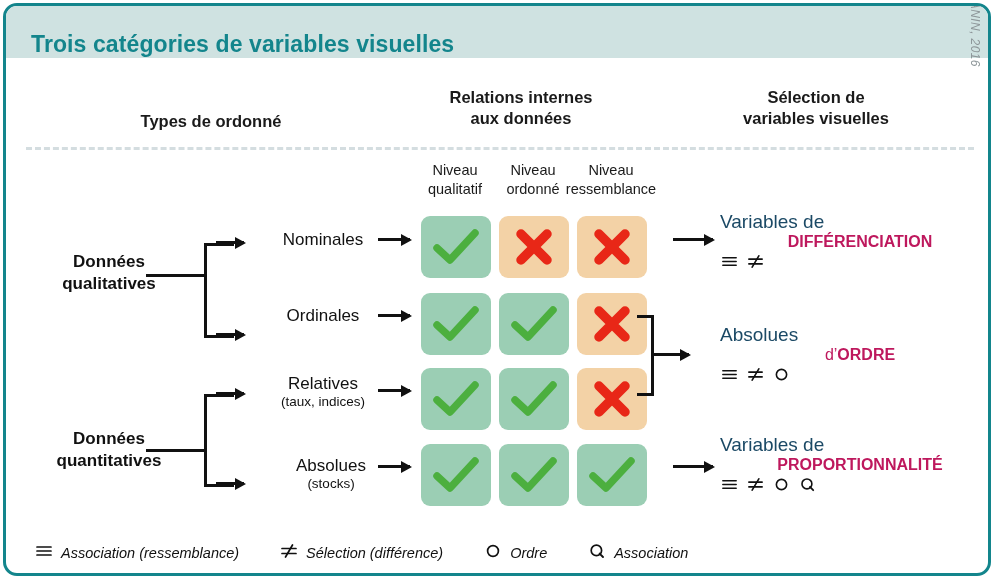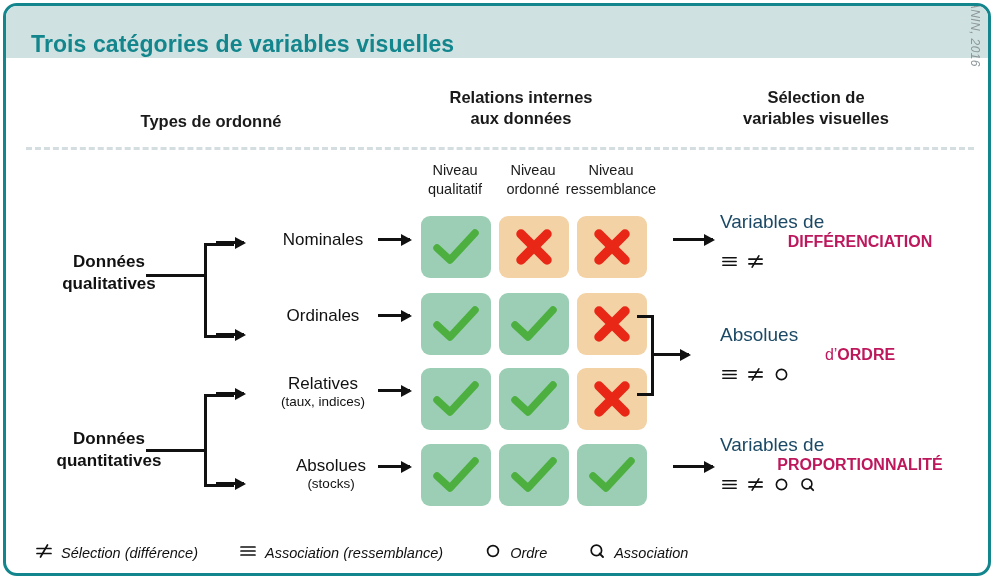--- a/index.html
+++ b/index.html
@@ -319,42 +319,42 @@
             </svg></span>
           <span class="sym"><svg width="19" height="19" viewBox="0 0 20 20">
               <circle cx="9.4" cy="9.4" r="5.2" fill="none" stroke="#111" stroke-width="1.7"></circle>
               <line x1="12.6" y1="12.6" x2="16" y2="16" stroke="#111" stroke-width="1.9" stroke-linecap="round"></line>
             </svg></span>
         </div>
       </div>
     </div>
 
   <div id="legend">
+      <div class="item">
+        <span class="sym"><svg width="20" height="20" viewBox="0 0 20 20">
+            <g stroke="#111" stroke-width="1.7" stroke-linecap="round">
+              <line x1="3" y1="6" x2="17" y2="6"></line>
+              <line x1="3" y1="10" x2="17" y2="10"></line>
+              <line x1="3" y1="14" x2="17" y2="14"></line>
+            </g>
+          </svg></span>
+        <span class="txt">Association (ressemblance)</span>
+      </div>
       <div class="item">
         <span class="sym"><svg width="20" height="20" viewBox="0 0 20 20">
             <g stroke="#111" stroke-width="1.7" stroke-linecap="round">
               <line x1="3" y1="7.5" x2="17" y2="7.5"></line>
               <line x1="3" y1="12.5" x2="17" y2="12.5"></line>
               <line x1="13.5" y1="4" x2="6.5" y2="16"></line>
             </g>
           </svg></span>
         <span class="txt">Sélection (différence)</span>
       </div>
       <div class="item">
         <span class="sym"><svg width="20" height="20" viewBox="0 0 20 20">
-            <g stroke="#111" stroke-width="1.7" stroke-linecap="round">
-              <line x1="3" y1="6" x2="17" y2="6"></line>
-              <line x1="3" y1="10" x2="17" y2="10"></line>
-              <line x1="3" y1="14" x2="17" y2="14"></line>
-            </g>
-          </svg></span>
-        <span class="txt">Association (ressemblance)</span>
-      </div>
-      <div class="item">
-        <span class="sym"><svg width="20" height="20" viewBox="0 0 20 20">
             <circle cx="10" cy="10" r="5.4" fill="none" stroke="#111" stroke-width="1.7"></circle>
           </svg></span>
         <span class="txt">Ordre</span>
       </div>
       <div class="item">
         <span class="sym"><svg width="20" height="20" viewBox="0 0 20 20">
             <circle cx="9.4" cy="9.4" r="5.2" fill="none" stroke="#111" stroke-width="1.7"></circle>
             <line x1="12.6" y1="12.6" x2="16" y2="16" stroke="#111" stroke-width="1.9" stroke-linecap="round"></line>
           </svg></span>
         <span class="txt">Association</span>

